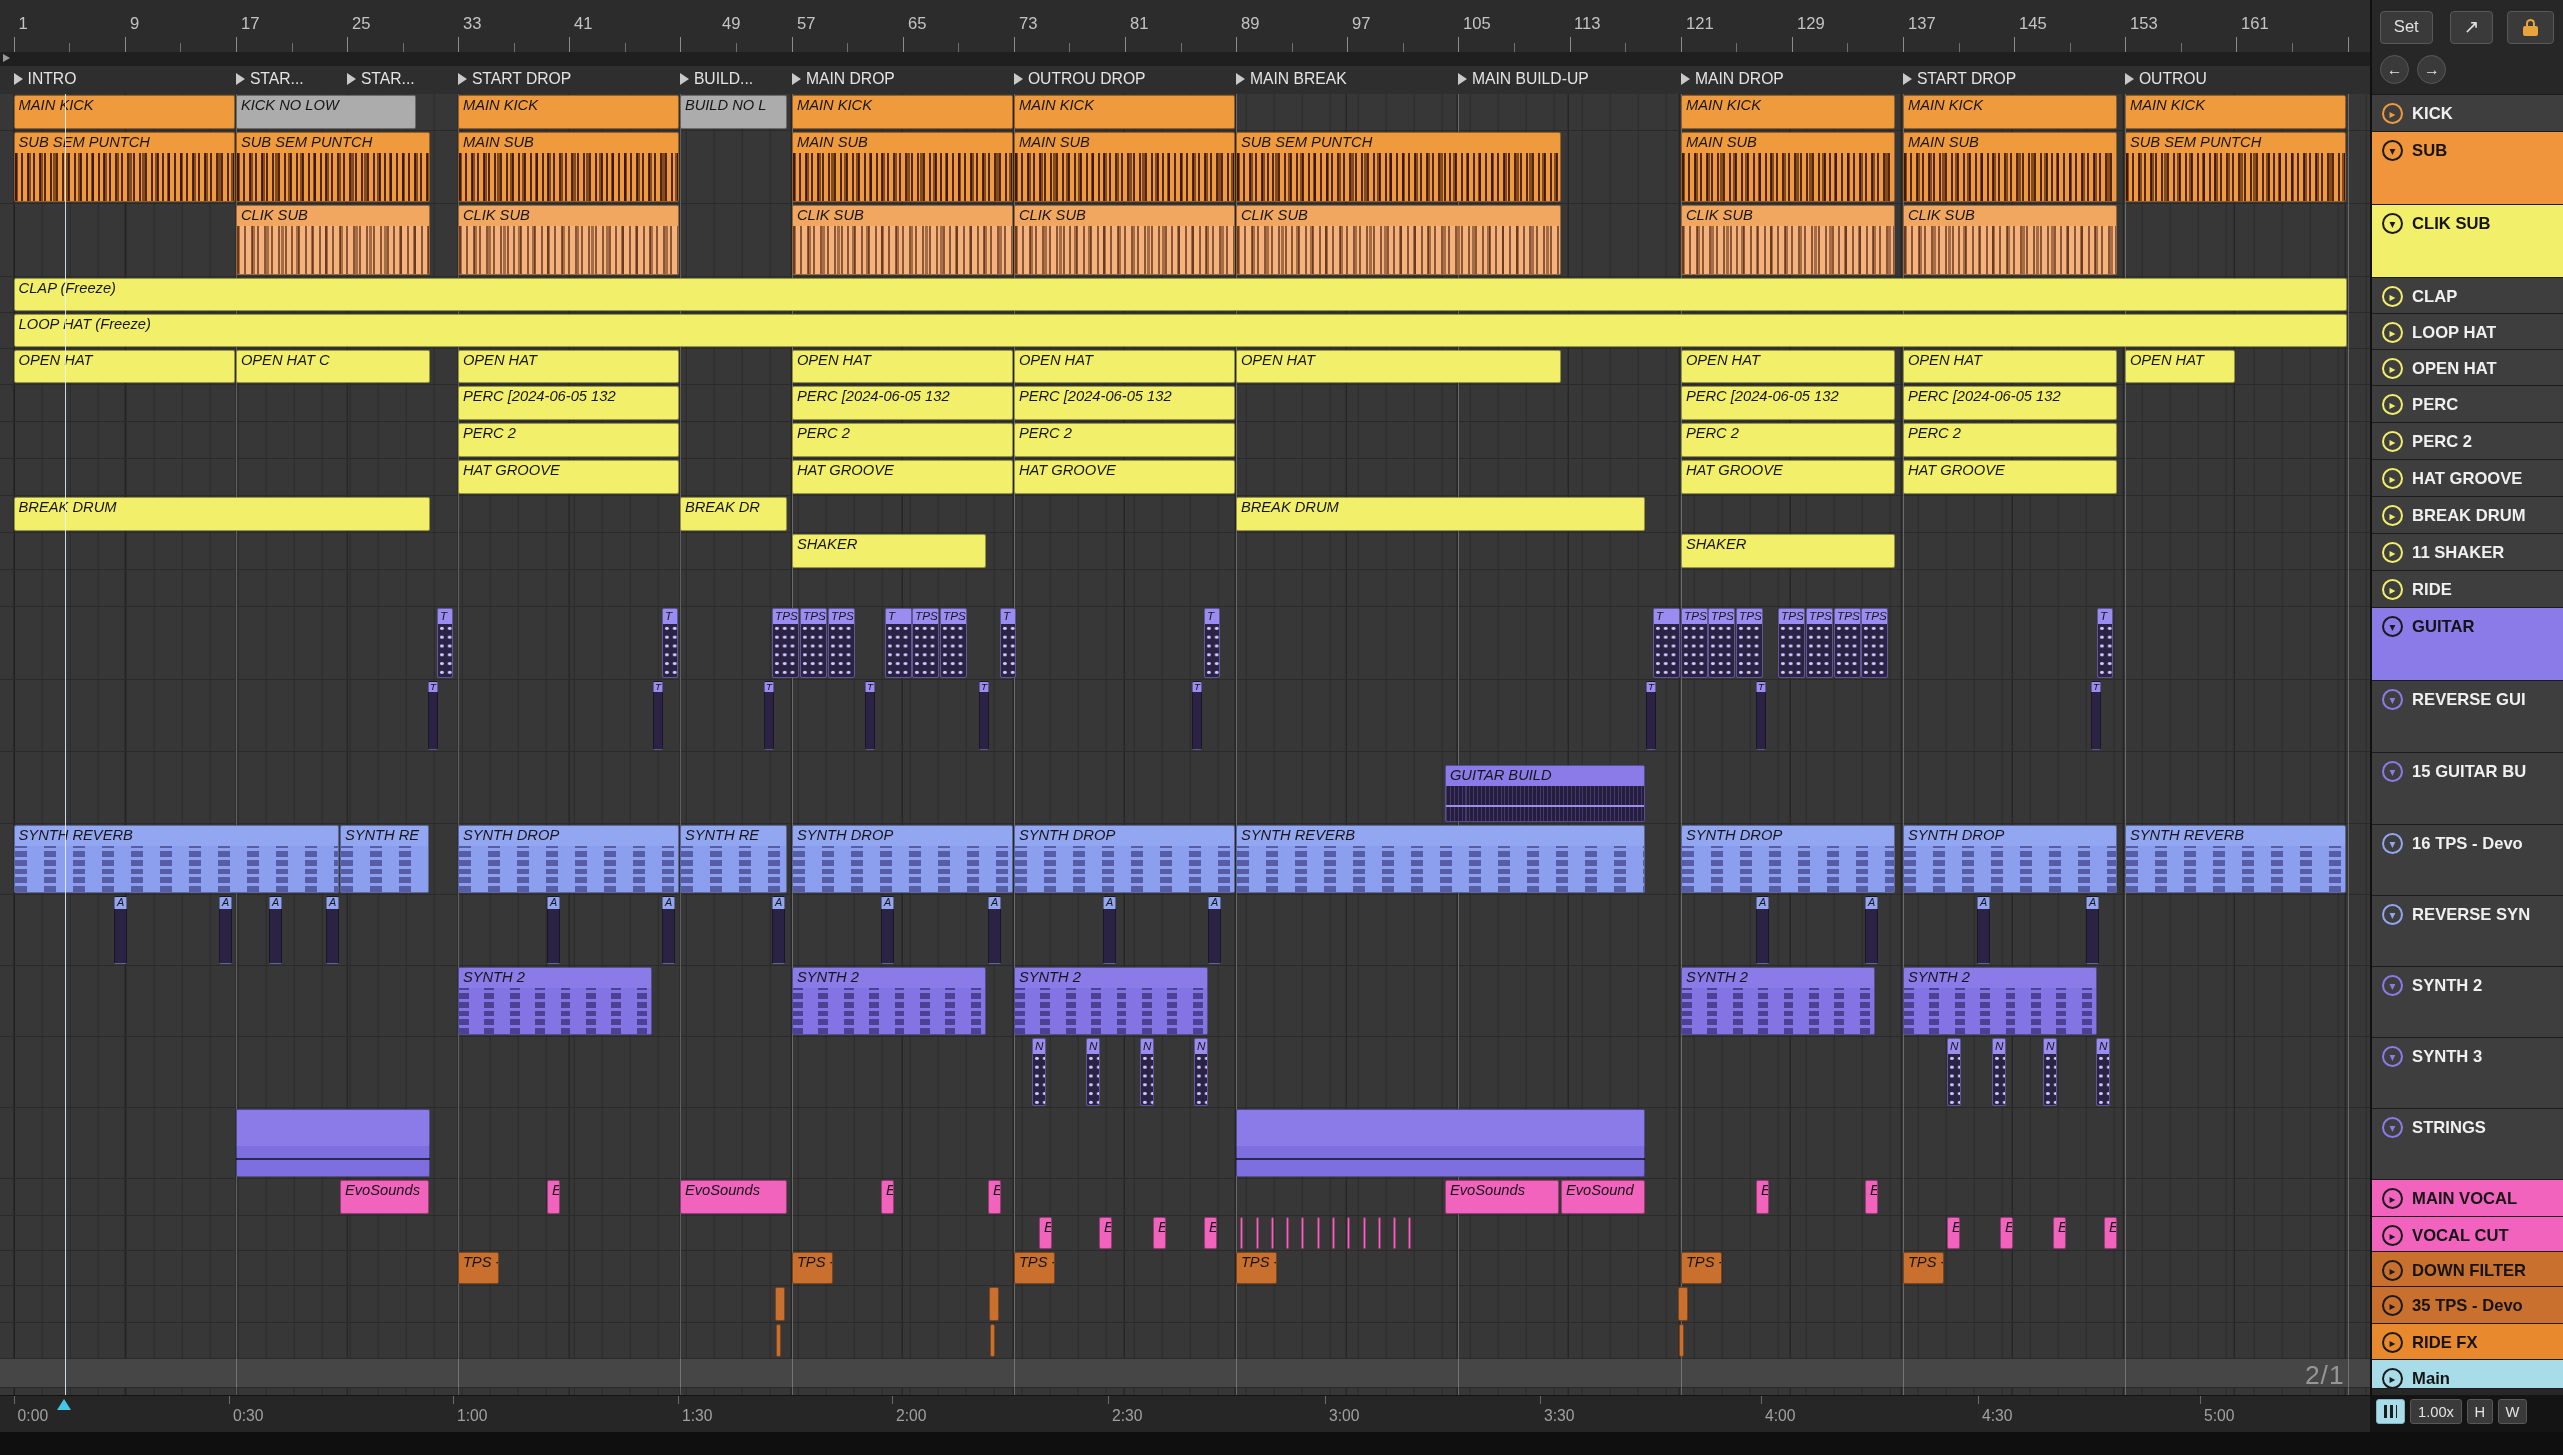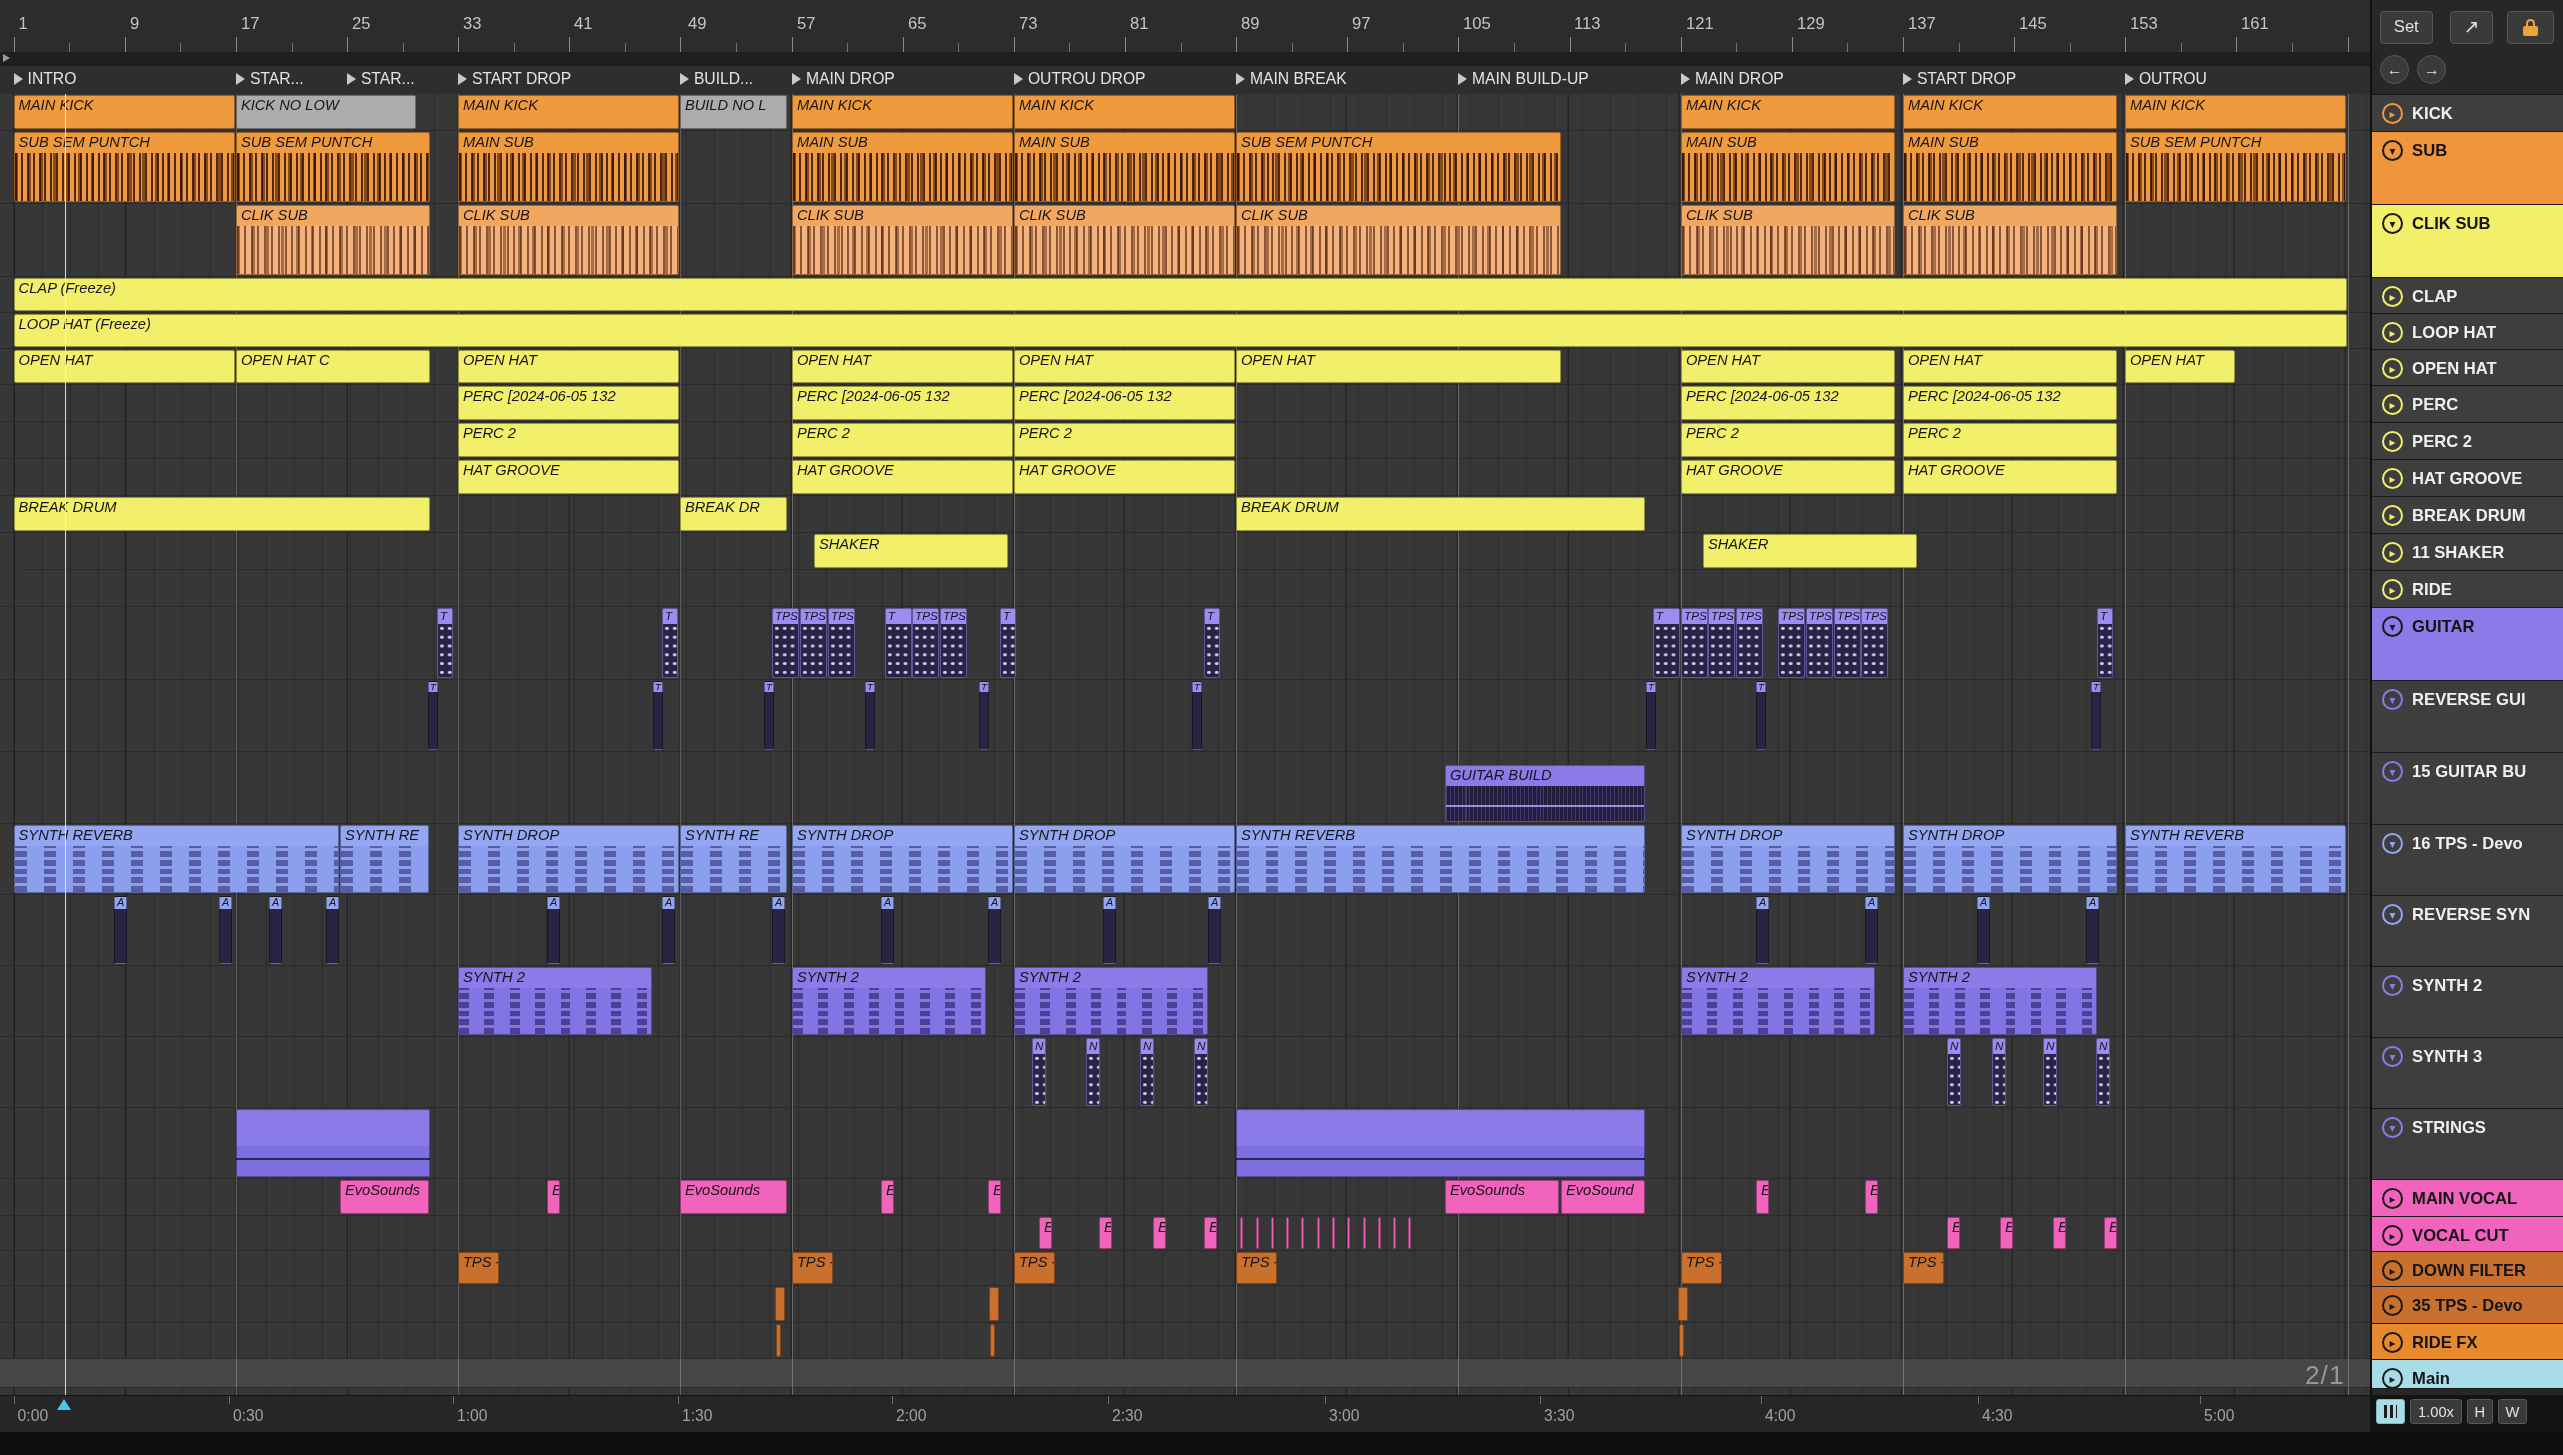--- a/index.html
+++ b/index.html
@@ -145,21 +145,21 @@
     <div class="tick" style="left: 2181px;"></div>
     <div class="tick major" style="left: 2236px;"></div>
     <div class="tick" style="left: 2292px;"></div>
     <div class="tick major" style="left: 2348px;"></div>
     <span class="rnum" style="left: 18.6px;">1</span>
     <span class="rnum" style="left: 130px;">9</span>
     <span class="rnum" style="left: 241px;">17</span>
     <span class="rnum" style="left: 352px;">25</span>
     <span class="rnum" style="left: 463px;">33</span>
     <span class="rnum" style="left: 574px;">41</span>
-    <span class="rnum" style="left: 688px;">49</span>
+    <span class="rnum" style="left: 722px;">49</span>
     <span class="rnum" style="left: 797px;">57</span>
     <span class="rnum" style="left: 908px;">65</span>
     <span class="rnum" style="left: 1019px;">73</span>
     <span class="rnum" style="left: 1130px;">81</span>
     <span class="rnum" style="left: 1241px;">89</span>
     <span class="rnum" style="left: 1352px;">97</span>
     <span class="rnum" style="left: 1463px;">105</span>
     <span class="rnum" style="left: 1574px;">113</span>
     <span class="rnum" style="left: 1686px;">121</span>
     <span class="rnum" style="left: 1797px;">129</span>
@@ -417,21 +417,21 @@
       <div class="clip st-yellow" style="left: 13.7px; width: 416px;">
         <div class="cl">BREAK DRUM</div>
       </div>
       <div class="clip st-yellow" style="left: 680px; width: 107px;">
         <div class="cl">BREAK DR</div>
       </div>
       <div class="clip st-yellow" style="left: 1236px; width: 409px;">
         <div class="cl">BREAK DRUM</div>
       </div>
     </div>
-    <div class="lane" style="height: 37px; margin-left: 22px;">
+    <div class="lane" style="height: 37px;">
       <div class="clip st-yellow" style="left: 792px; width: 194px;">
         <div class="cl">SHAKER</div>
       </div>
       <div class="clip st-yellow" style="left: 1681px; width: 214px;">
         <div class="cl">SHAKER</div>
       </div>
     </div>
     <div class="lane" style="height: 37px;"></div>
     <div class="lane" style="height: 73px;">
       <div class="clip st-tpsSmall" style="left: 437px; width: 15.7px;">

